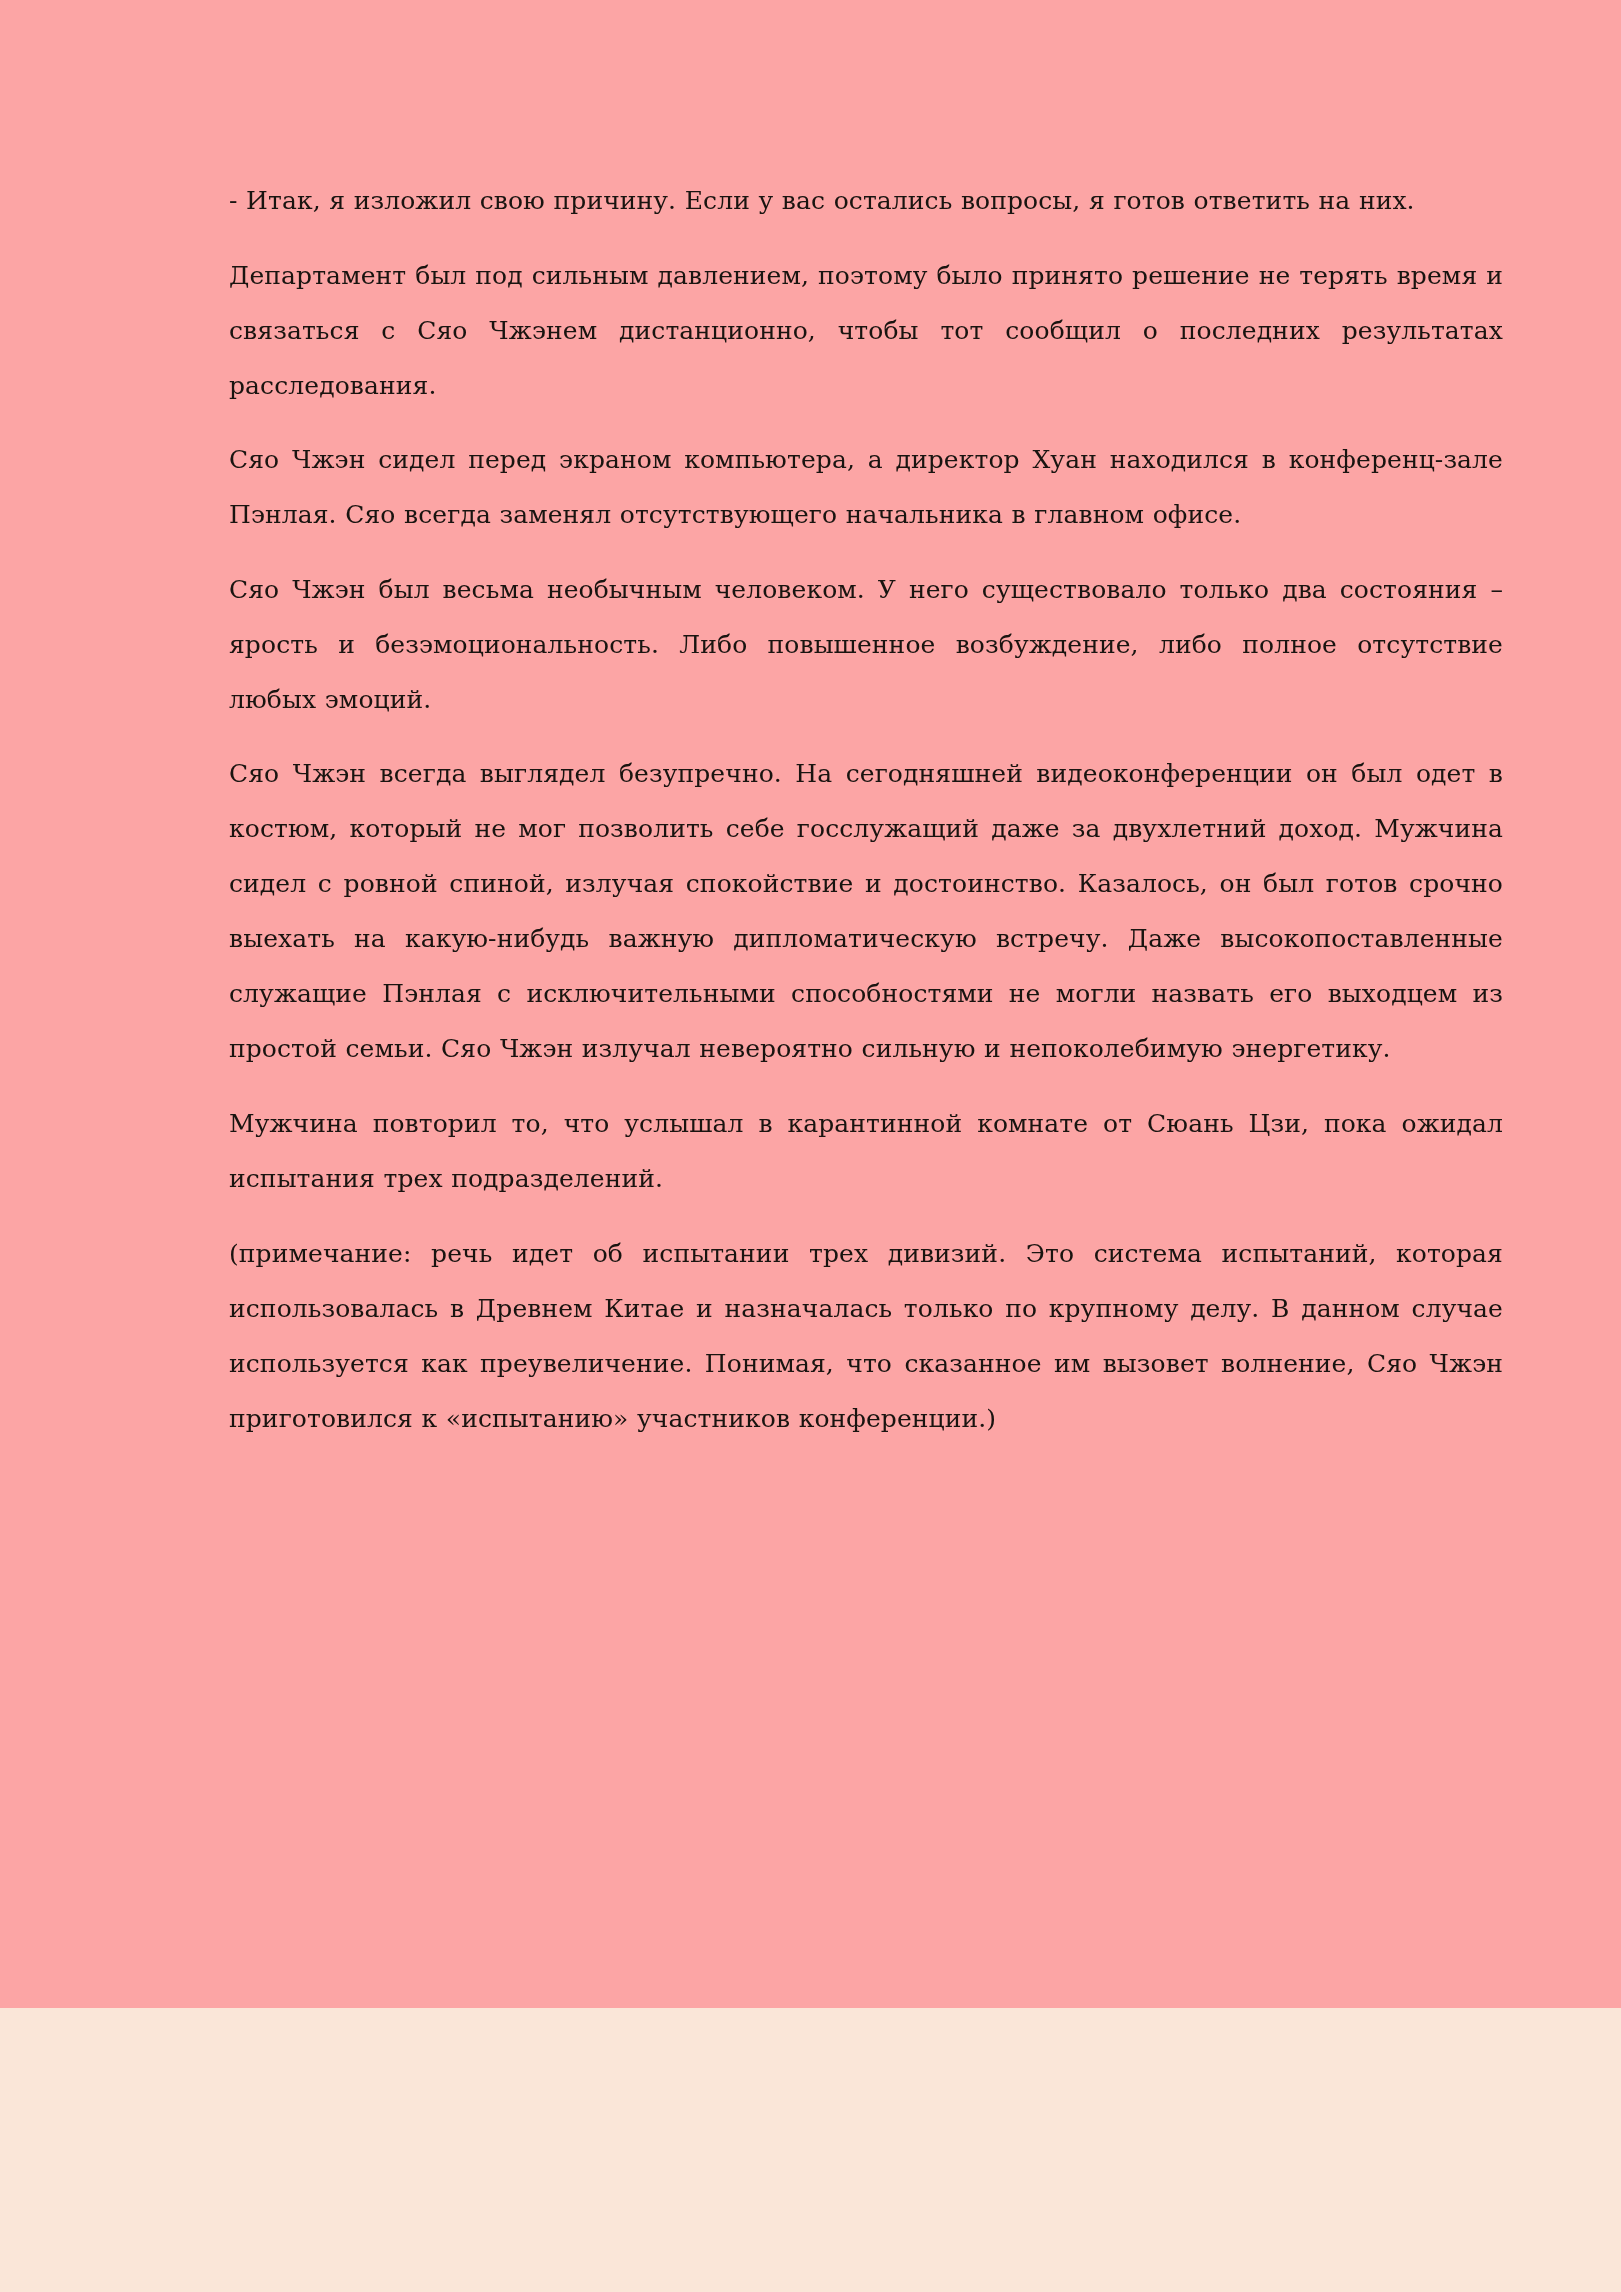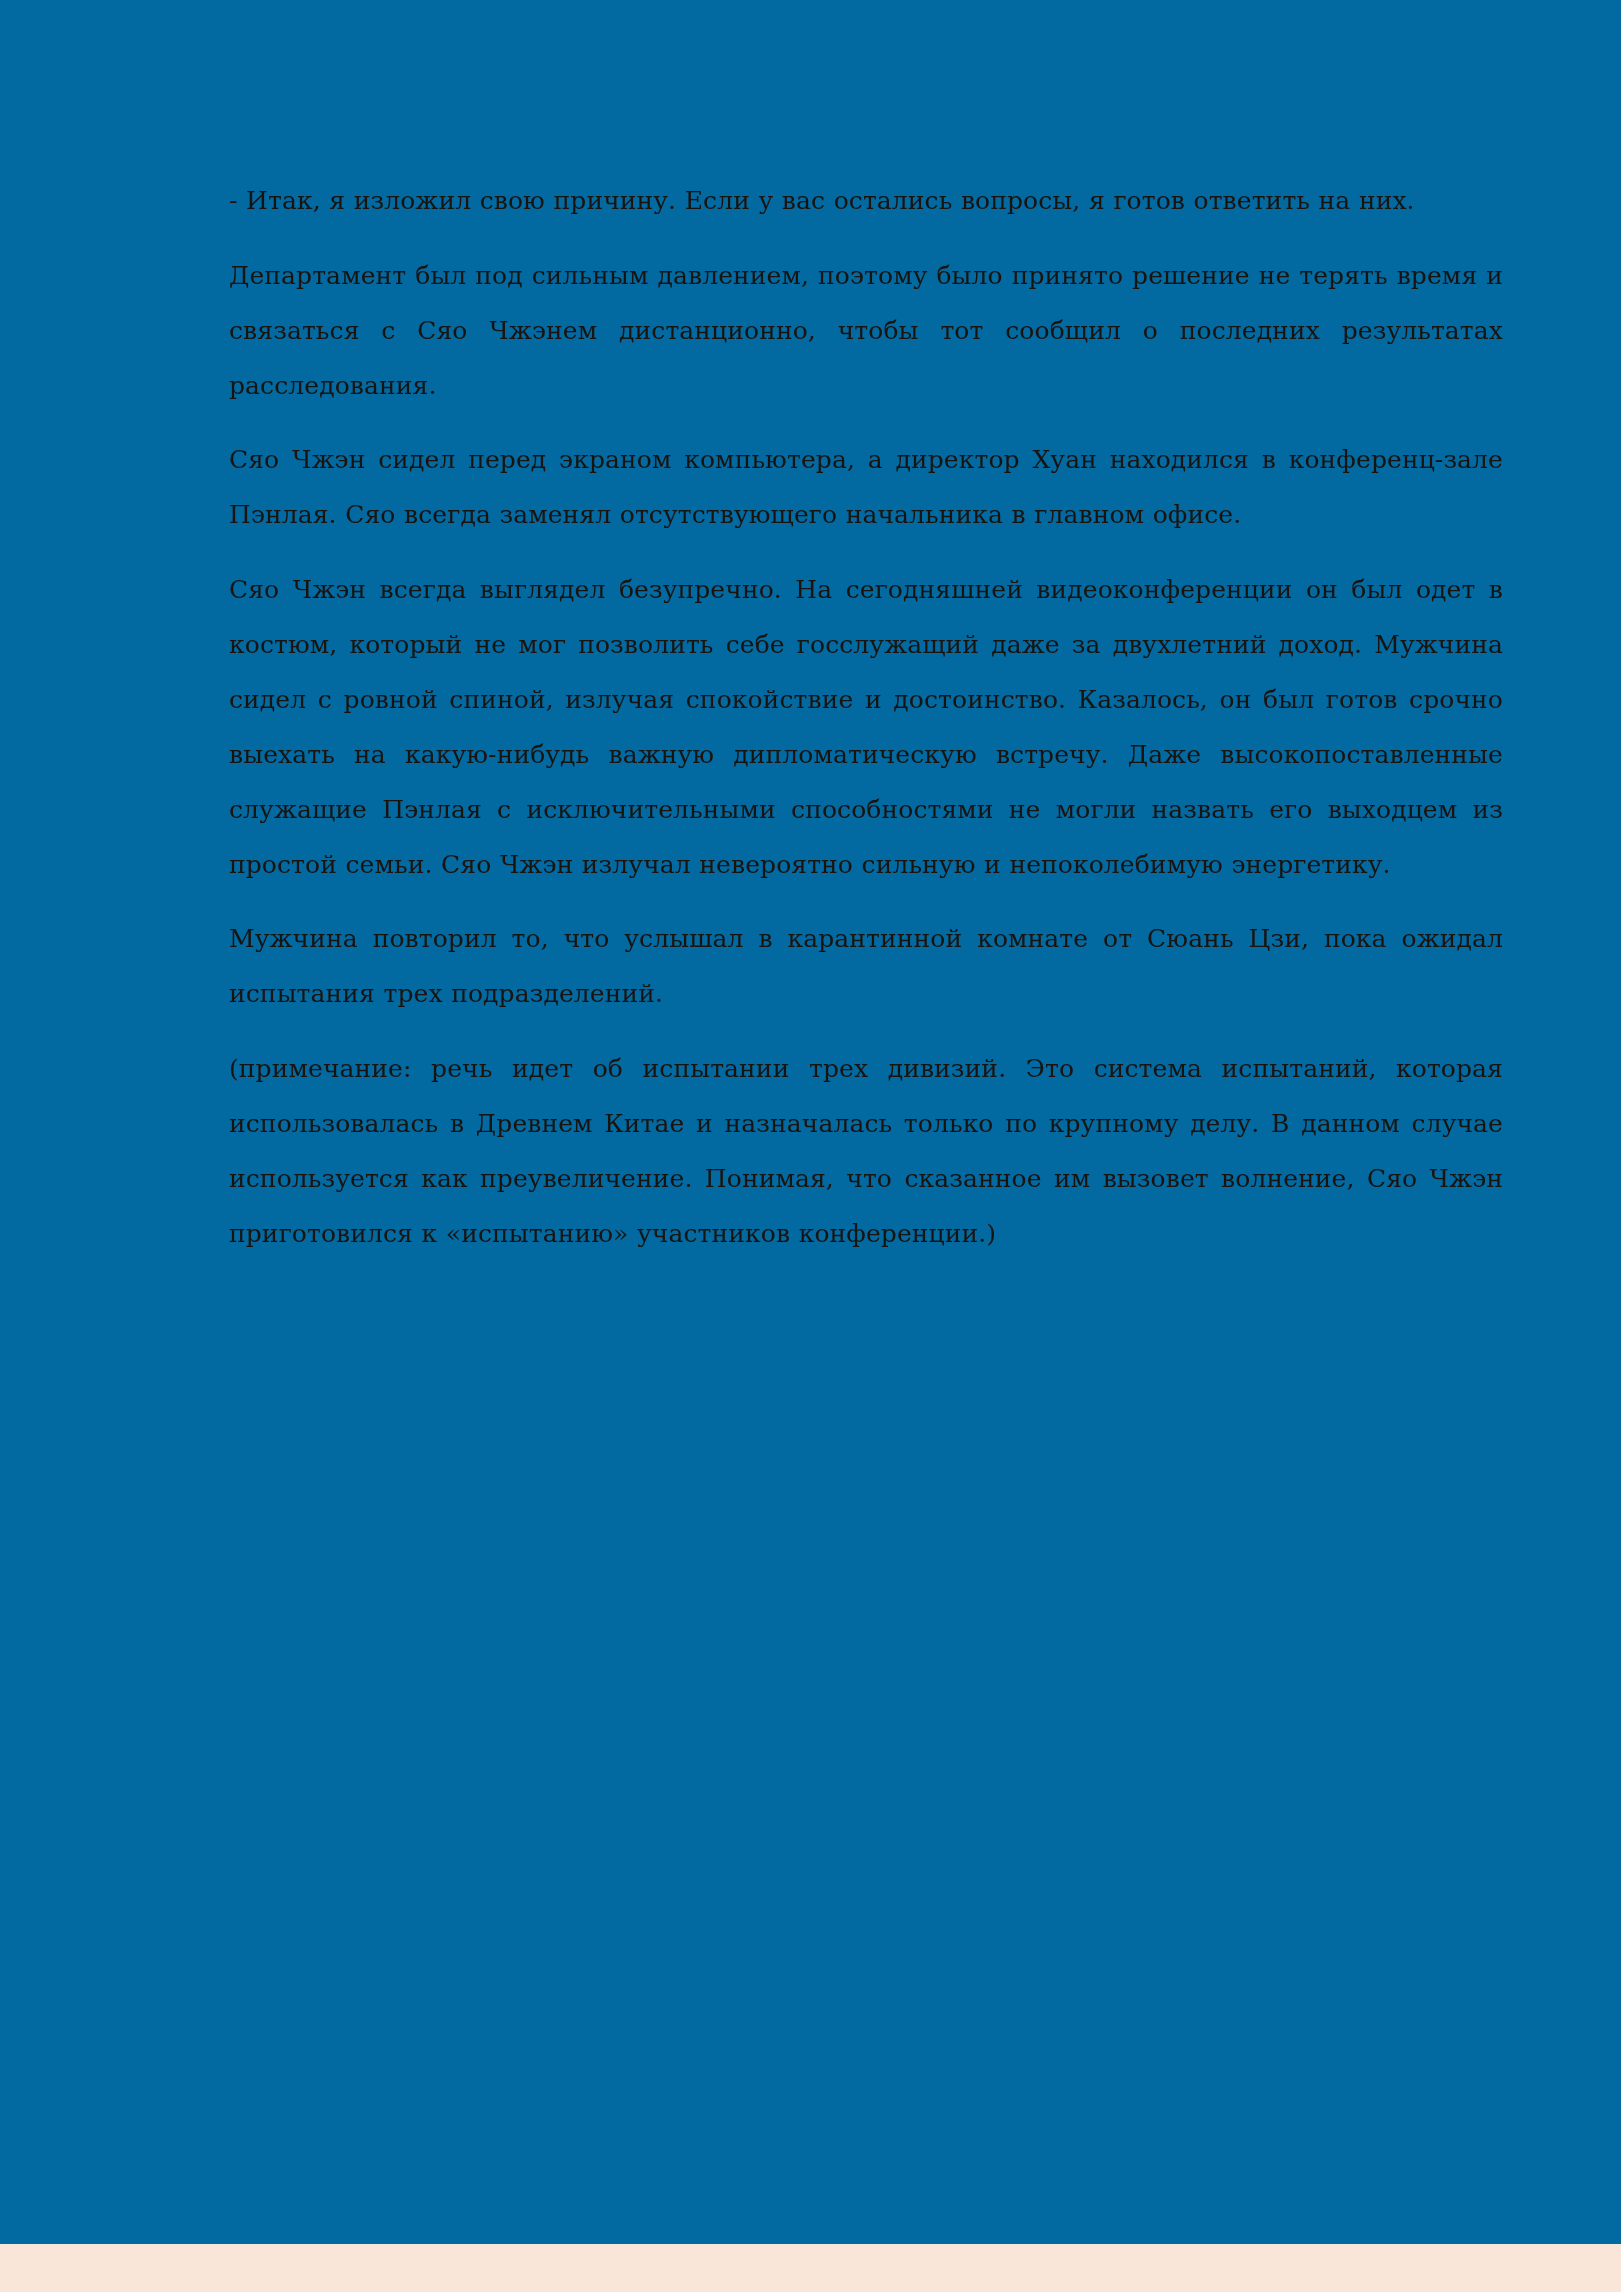--- a/index.html
+++ b/index.html
@@ -11,22 +11,22 @@
     width: 1621px;
     height: 2293px;
     background: #fae6d8;
     font-family: "DejaVu Serif", "Liberation Serif", serif;
     overflow: hidden;
   }
 
   .page {
     position: relative;
     width: 1621px;
-    height: 2244px;
-    background: #0369a1;
+    height: 2008px;
+    background: #fca5a5;
     box-sizing: border-box;
   }
 
   .text-column {
     position: absolute;
     left: 229px;
     top: 173px;
     width: 1274px;
   }
 
@@ -54,20 +54,21 @@
 
 <div class="page">
   <div class="text-column">
 
     <p class="para">- Итак, я изложил свою причину. Если у вас остались вопросы, я готов ответить на них.</p>
 
     <p class="para">Департамент был под сильным давлением, поэтому было принято решение не терять время и связаться с Сяо Чжэнем дистанционно, чтобы тот сообщил о последних результатах расследования.</p>
 
     <p class="para">Сяо Чжэн сидел перед экраном компьютера, а директор Хуан находился в конференц-зале Пэнлая. Сяо всегда заменял отсутствующего начальника в главном офисе.</p>
 
+    <p class="para">Сяо Чжэн был весьма необычным человеком. У него существовало только два состояния – ярость и безэмоциональность. Либо повышенное возбуждение, либо полное отсутствие любых эмоций.</p>
 
     <p class="para">Сяо Чжэн всегда выглядел безупречно. На сегодняшней видеоконференции он был одет в костюм, который не мог позволить себе госслужащий даже за двухлетний доход. Мужчина сидел с ровной спиной, излучая спокойствие и достоинство. Казалось, он был готов срочно выехать на какую-нибудь важную дипломатическую встречу. Даже высокопоставленные служащие Пэнлая с исключительными способностями не могли назвать его выходцем из простой семьи. Сяо Чжэн излучал невероятно сильную и непоколебимую энергетику.</p>
 
     <p class="para">Мужчина повторил то, что услышал в карантинной комнате от Сюань Цзи, пока ожидал испытания трех подразделений.</p>
 
     <p class="para">(примечание: речь идет об испытании трех дивизий. Это система испытаний, которая использовалась в Древнем Китае и назначалась только по крупному делу. В данном случае используется как преувеличение. Понимая, что сказанное им вызовет волнение, Сяо Чжэн приготовился к «испытанию» участников конференции.)</p>
 
 
 
   </div>

